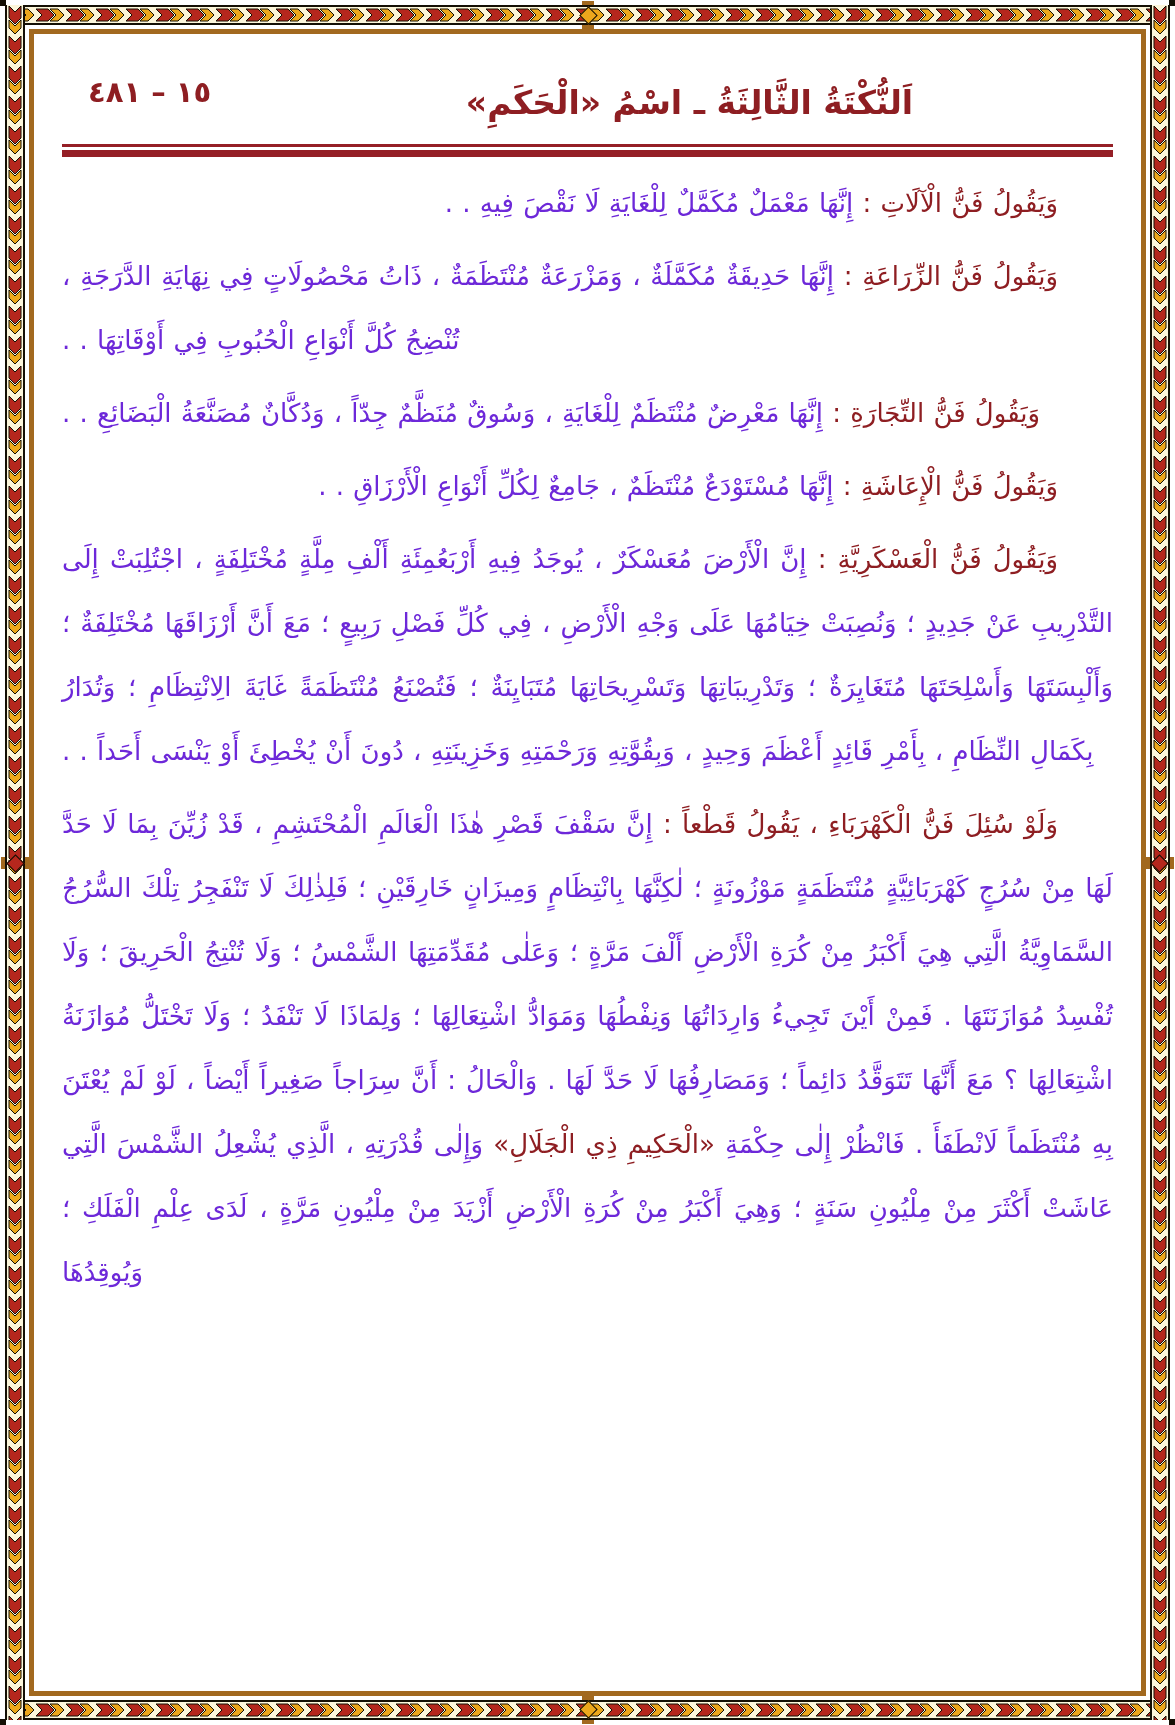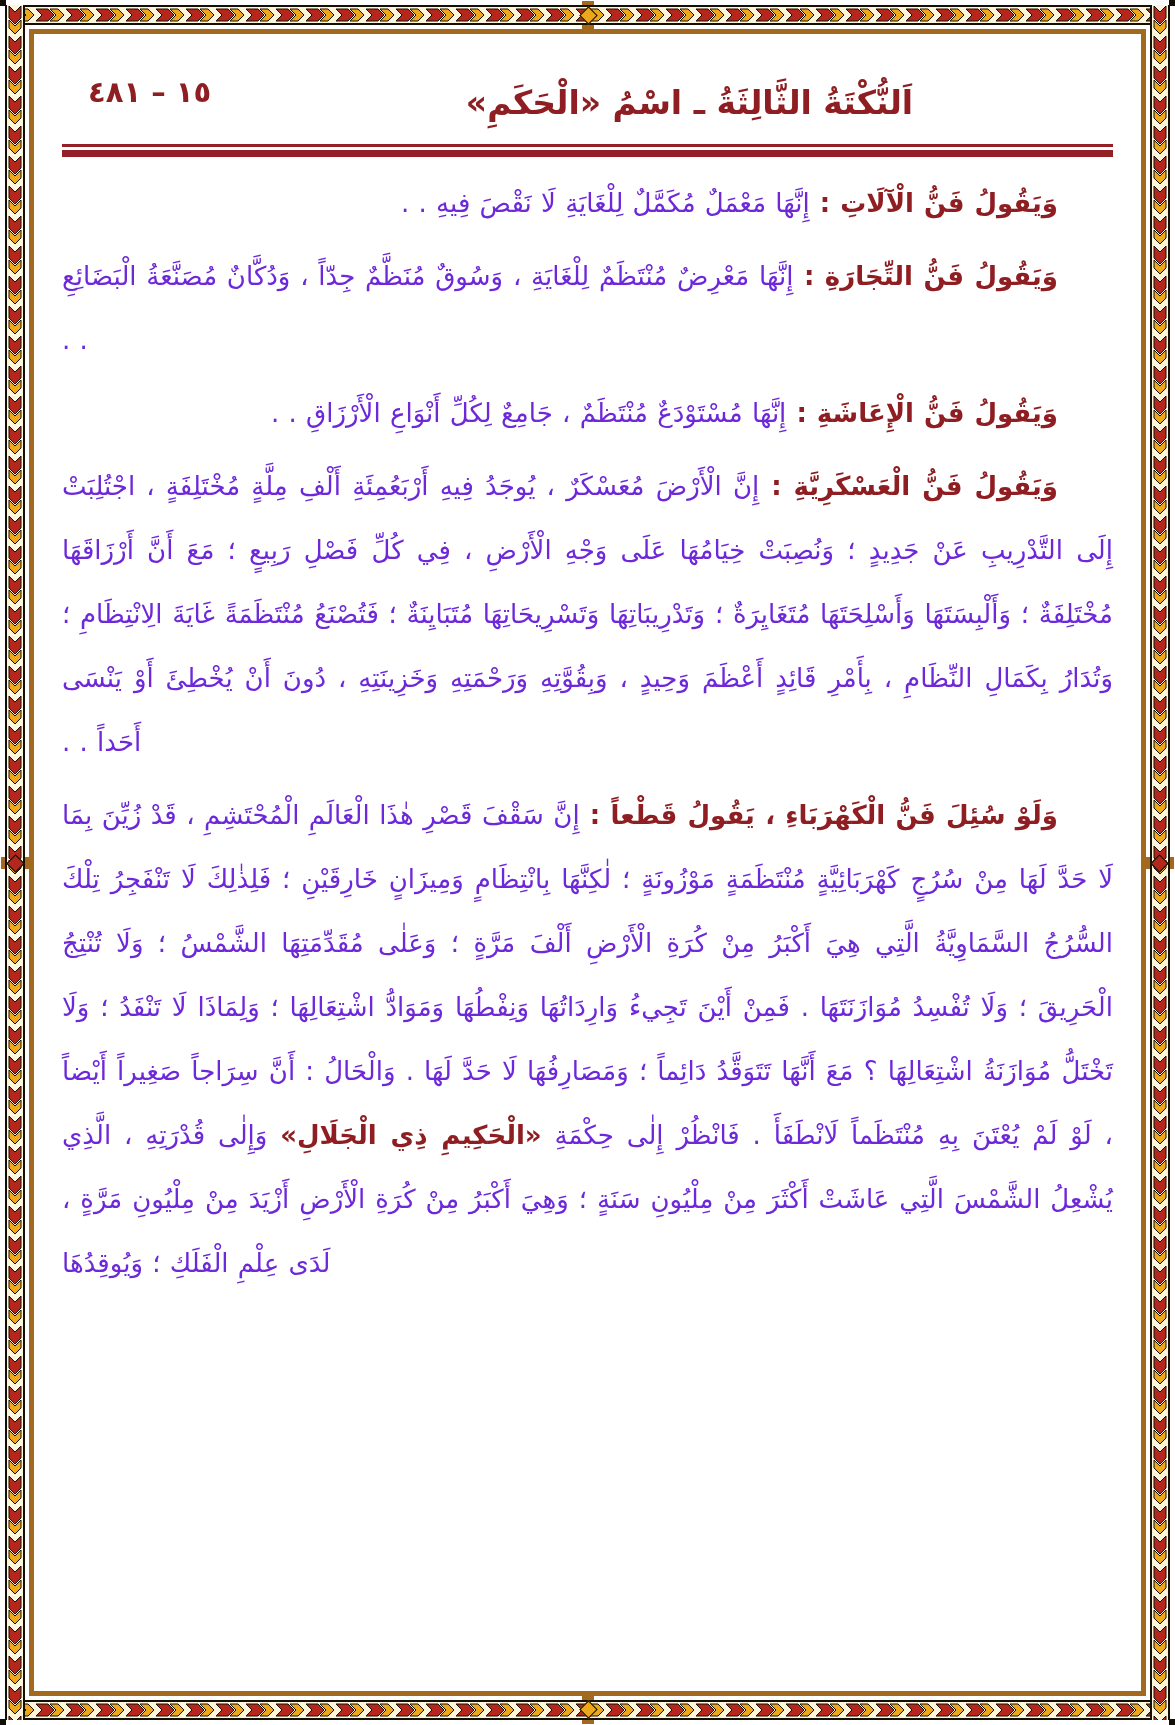--- a/index.html
+++ b/index.html
@@ -58,21 +58,21 @@
   .rule { border-top: 3px solid var(--rule); }
   .rule::after { content: ""; display: block; height: 7px;
                  background: var(--rule); margin-top: 3px; }
 
   .body-text { margin-top: 14px; }
   .para { font-size: 26px; line-height: 64px; color: #000;
           text-align: justify; text-align-last: left;
           text-indent: 55px; margin: 0 0 9px 0; direction: rtl;
           word-spacing: 1px; }
   .para.single { text-align-last: right; }
-  .red { color: var(--red); font-weight: bold; }
+  .red { color: var(--red); }
   .blk { color: #6d28d9; }
 </style>
 </head>
 <body style="--red: #8e1e22; --rule: #951f26; --brown: #a2691f;">
 
 <div class="page">
 
   <div class="corner c-tl"></div>
   <div class="corner c-tr"></div>
   <div class="corner c-bl"></div>
@@ -143,20 +143,21 @@
   <div class="brownline"></div>
 
   <div class="content">
     <div class="header">
       <div class="page-label">١٥ – ٤٨١</div>
       <div class="title">اَلنُّكْتَةُ الثَّالِثَةُ ـ اسْمُ «الْحَكَمِ»</div>
     </div>
     <div class="rule"></div>
     <div class="body-text">
         <p class="para single"><span class="red">وَيَقُولُ فَنُّ الْآلَاتِ : </span><span class="blk">إِنَّهَا مَعْمَلٌ مُكَمَّلٌ لِلْغَايَةِ لَا نَقْصَ فِيهِ . .</span></p>
+        <p class="para"><span class="red">وَيَقُولُ فَنُّ الزِّرَاعَةِ : </span><span class="blk">إِنَّهَا حَدِيقَةٌ مُكَمَّلَةٌ ، وَمَزْرَعَةٌ مُنْتَظَمَةٌ ، ذَاتُ مَحْصُولَاتٍ فِي نِهَايَةِ الدَّرَجَةِ ، تُنْضِجُ كُلَّ أَنْوَاعِ الْحُبُوبِ فِي أَوْقَاتِهَا . .</span></p>
         <p class="para"><span class="red">وَيَقُولُ فَنُّ التِّجَارَةِ : </span><span class="blk">إِنَّهَا مَعْرِضٌ مُنْتَظَمٌ لِلْغَايَةِ ، وَسُوقٌ مُنَظَّمٌ جِدّاً ، وَدُكَّانٌ مُصَنَّعَةُ الْبَضَائِعِ . .</span></p>
         <p class="para single"><span class="red">وَيَقُولُ فَنُّ الْإِعَاشَةِ : </span><span class="blk">إِنَّهَا مُسْتَوْدَعٌ مُنْتَظَمٌ ، جَامِعٌ لِكُلِّ أَنْوَاعِ الْأَرْزَاقِ . .</span></p>
         <p class="para"><span class="red">وَيَقُولُ فَنُّ الْعَسْكَرِيَّةِ : </span><span class="blk">إِنَّ الْأَرْضَ مُعَسْكَرٌ ، يُوجَدُ فِيهِ أَرْبَعُمِئَةِ أَلْفِ مِلَّةٍ مُخْتَلِفَةٍ ، اجْتُلِبَتْ إِلَى التَّدْرِيبِ عَنْ جَدِيدٍ ؛ وَنُصِبَتْ خِيَامُهَا عَلَى وَجْهِ الْأَرْضِ ، فِي كُلِّ فَصْلِ رَبِيعٍ ؛ مَعَ أَنَّ أَرْزَاقَهَا مُخْتَلِفَةٌ ؛ وَأَلْبِسَتَهَا وَأَسْلِحَتَهَا مُتَغَايِرَةٌ ؛ وَتَدْرِيبَاتِهَا وَتَسْرِيحَاتِهَا مُتَبَايِنَةٌ ؛ فَتُصْنَعُ مُنْتَظَمَةً غَايَةَ الِانْتِظَامِ ؛ وَتُدَارُ بِكَمَالِ النِّظَامِ ، بِأَمْرِ قَائِدٍ أَعْظَمَ وَحِيدٍ ، وَبِقُوَّتِهِ وَرَحْمَتِهِ وَخَزِينَتِهِ ، دُونَ أَنْ يُخْطِئَ أَوْ يَنْسَى أَحَداً . .</span></p>
         <p class="para"><span class="red">وَلَوْ سُئِلَ فَنُّ الْكَهْرَبَاءِ ، يَقُولُ قَطْعاً : </span><span class="blk">إِنَّ سَقْفَ قَصْرِ هٰذَا الْعَالَمِ الْمُحْتَشِمِ ، قَدْ زُيِّنَ بِمَا لَا حَدَّ لَهَا مِنْ سُرُجٍ كَهْرَبَائِيَّةٍ مُنْتَظَمَةٍ مَوْزُونَةٍ ؛ لٰكِنَّهَا بِانْتِظَامٍ وَمِيزَانٍ خَارِقَيْنِ ؛ فَلِذٰلِكَ لَا تَنْفَجِرُ تِلْكَ السُّرُجُ السَّمَاوِيَّةُ الَّتِي هِيَ أَكْبَرُ مِنْ كُرَةِ الْأَرْضِ أَلْفَ مَرَّةٍ ؛ وَعَلٰى مُقَدِّمَتِهَا الشَّمْسُ ؛ وَلَا تُنْتِجُ الْحَرِيقَ ؛ وَلَا تُفْسِدُ مُوَازَنَتَهَا . فَمِنْ أَيْنَ تَجِيءُ وَارِدَاتُهَا وَنِفْطُهَا وَمَوَادُّ اشْتِعَالِهَا ؛ وَلِمَاذَا لَا تَنْفَدُ ؛ وَلَا تَخْتَلُّ مُوَازَنَةُ اشْتِعَالِهَا ؟ مَعَ أَنَّهَا تَتَوَقَّدُ دَائِماً ؛ وَمَصَارِفُهَا لَا حَدَّ لَهَا . وَالْحَالُ : أَنَّ سِرَاجاً صَغِيراً أَيْضاً ، لَوْ لَمْ يُعْتَنَ بِهِ مُنْتَظَماً لَانْطَفَأَ . فَانْظُرْ إِلٰى حِكْمَةِ </span><span class="red">«الْحَكِيمِ ذِي الْجَلَالِ»</span><span class="blk"> وَإِلٰى قُدْرَتِهِ ، الَّذِي يُشْعِلُ الشَّمْسَ الَّتِي عَاشَتْ أَكْثَرَ مِنْ مِلْيُونِ سَنَةٍ ؛ وَهِيَ أَكْبَرُ مِنْ كُرَةِ الْأَرْضِ أَزْيَدَ مِنْ مِلْيُونِ مَرَّةٍ ، لَدَى عِلْمِ الْفَلَكِ ؛ وَيُوقِدُهَا</span></p>
       </div>
   </div>
 
 </div>
 
 </body></html>

